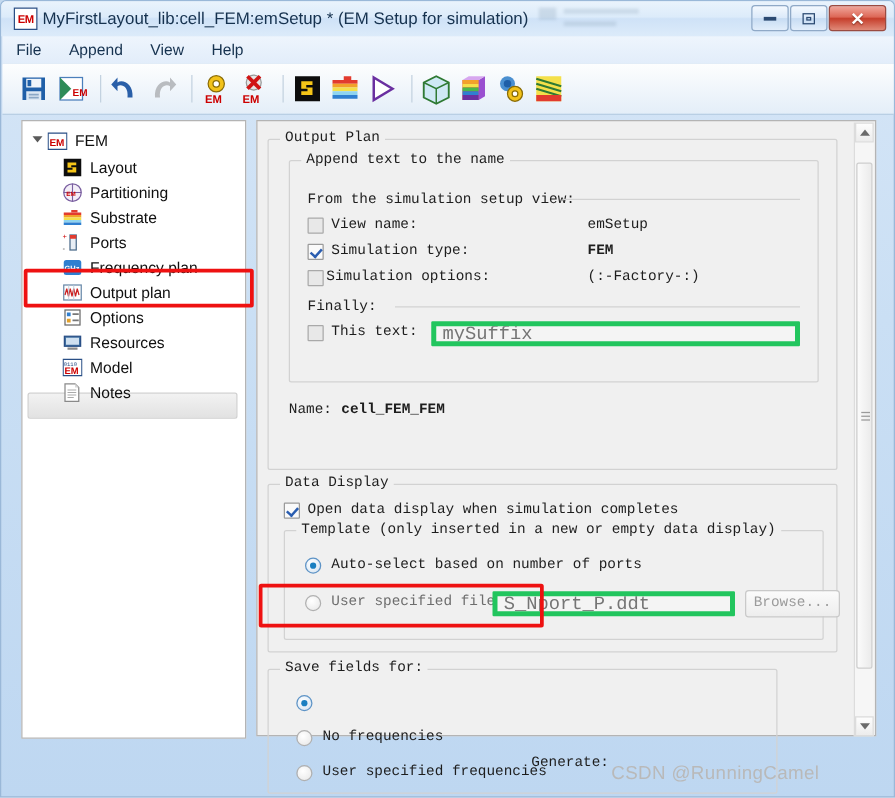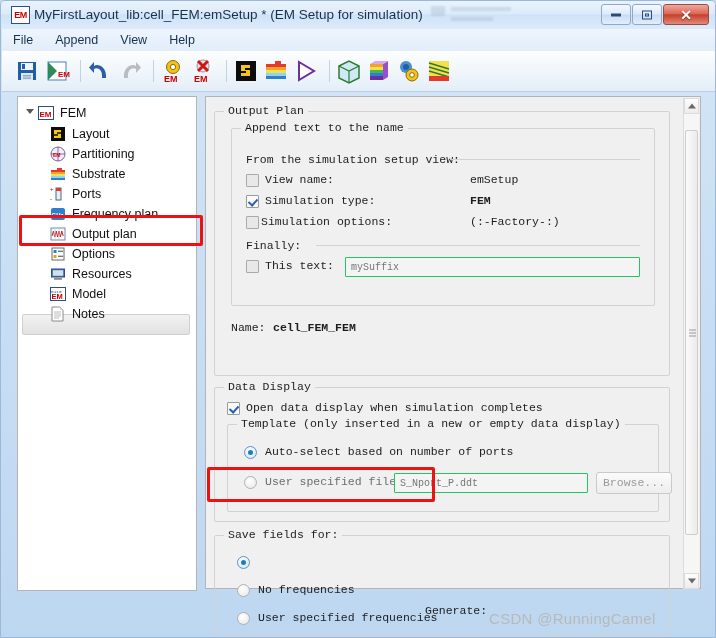--- a/index.html
+++ b/index.html
@@ -118,22 +118,22 @@
     position:absolute;width:13px;height:13px;box-sizing:border-box;border-radius:50%;
     border:1px solid #b0b0b0;background:radial-gradient(circle at 40% 35%,#ffffff,#e6e6e6);
   }
   .rb.on{border-color:#5d93c6;background:radial-gradient(circle at 40% 35%,#ffffff 0%,#eef4fa 40%,#cfe0ef 100%);}
   .rb.on:after{
     content:"";position:absolute;left:3px;top:3px;width:5px;height:5px;border-radius:50%;
     background:#1a7fc1;
   }
   
   .tinput{
-    position:absolute;box-sizing:border-box;border:1px solid #22c55e;background:#f4f4f4;
-    font-family:"Liberation Mono",monospace;font-size:10px;color:#9b9b9b;
+    position:absolute;box-sizing:border-box;border:4px solid #22c55e;background:#f4f4f4;
+    font-family:"Liberation Mono",monospace;font-size:15px;color:#9b9b9b;
     padding-left:5px;line-height:18px;border-radius:1px;
   }
   .btn{
     position:absolute;box-sizing:border-box;
     border:1px solid #c9c9c9;border-radius:3px;
     background:linear-gradient(to bottom,#fbfbfb,#ededed);
     font-family:"Liberation Mono",monospace;font-size:11.5px;color:#9b9b9b;
     text-align:center;cursor:default;
   }
   
@@ -487,21 +487,21 @@
         <div class="rb on" style="left:16px;top:21px;"></div>
         <span class="mono rowlbl" style="left:37px;top:20px;">Auto-select based on number of ports</span>
 
         <div class="rb" style="left:16px;top:51px;"></div>
         <span class="mono rowlbl" style="left:37px;top:50px;color:#6d6d6d;">User specified file</span>
         <input class="tinput" style="left: 166px; top: 48px; width: 194px; height: 20px;" disabled="" placeholder="S_Nport_P.ddt">
         <div class="btn" style="left:368px;top:47px;width:76px;height:22px;line-height:20px;">Browse...</div>
       </div>
     </div>
 
-    <div class="gbox" style="left:8px;top:438px;width:456px;height:100px;">
+    <div class="gbox" style="left:8px;top:438px;width:408px;height:100px;">
       <span class="gtitle">Save fields for:</span>
 
       <div class="rb on" style="left:22px;top:20px;"></div>
 
       <div class="rb" style="left:22px;top:48px;"></div>
       <span class="mono rowlbl" style="left:43px;top:47px;">No frequencies</span>
 
       <div class="rb" style="left:22px;top:76px;"></div>
       <span class="mono rowlbl" style="left:43px;top:75px;">User specified frequencies</span>
     </div>

